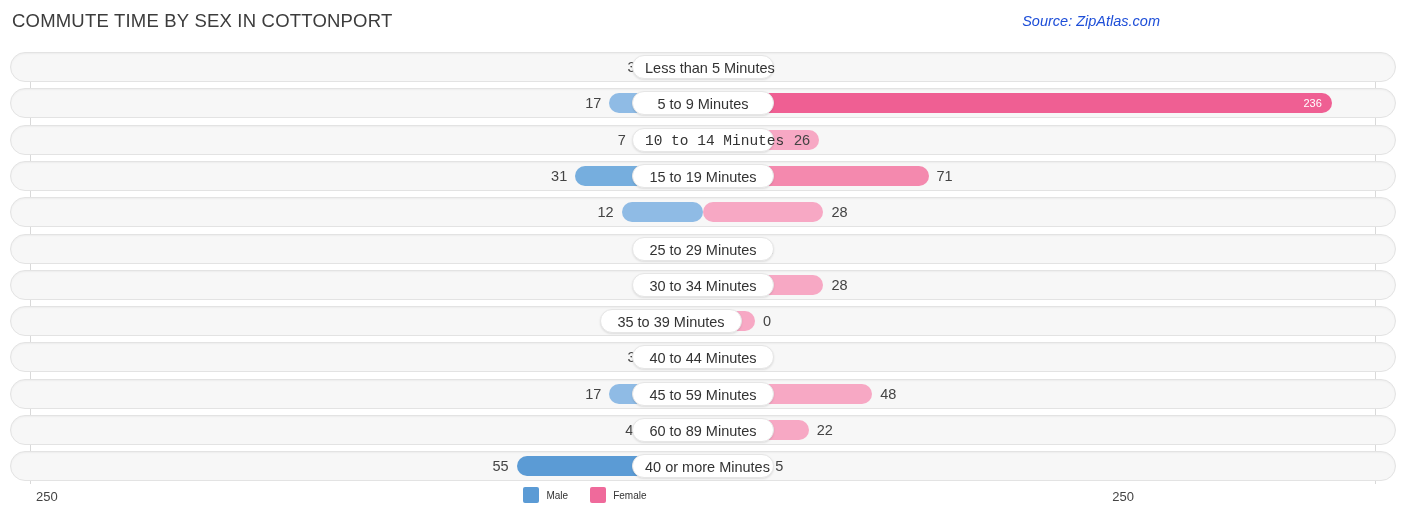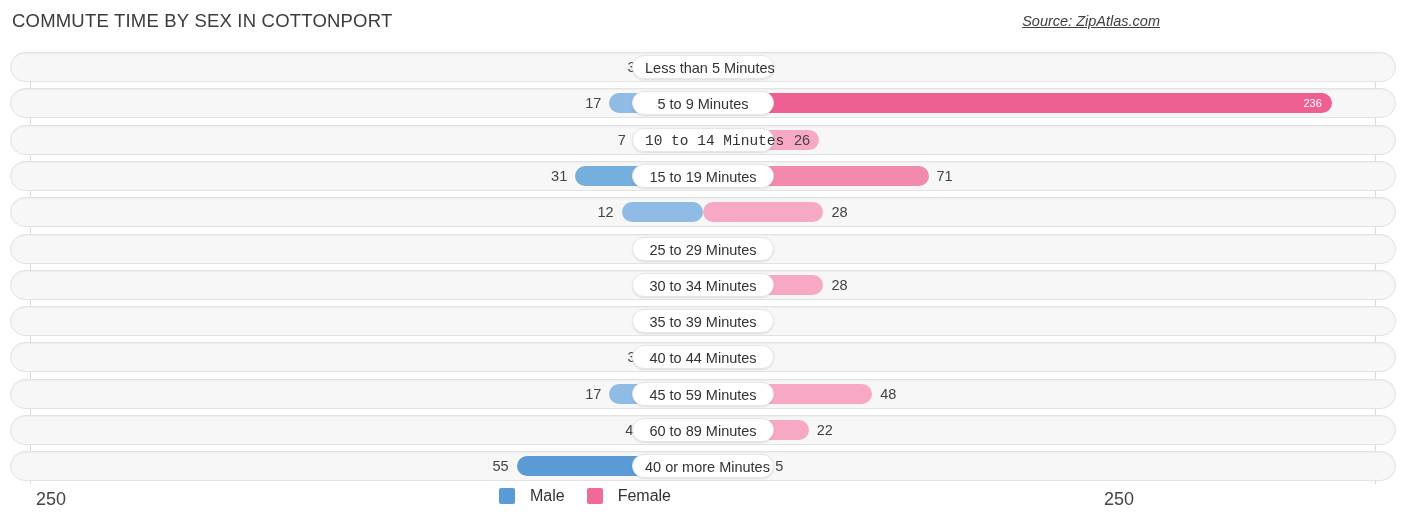--- a/index.html
+++ b/index.html
@@ -14,23 +14,22 @@
   #chart-root{position:relative;width:1170px;height:523px;}
 
   
   .title{
     position:absolute;left:12px;top:10px;
     font-size:18.5px;letter-spacing:.2px;color:#3c3c3c;
     white-space:nowrap;
   }
   .source{
     position:absolute;right:10px;top:13px;
-    font-size:14.5px;font-style:italic;color:#404040;
+    font-size:14.5px;font-style:italic;color:#1d4ed8;
     white-space:nowrap;
-    text-decoration:underline;
   }
 
   
   .plot{
     position:absolute;left:10px;top:52px;
     width:1386px;height:432px;
   }
   .axis-line{
     position:absolute;top:0;bottom:0;width:1px;
     background:#d9d9d9;
@@ -73,32 +72,32 @@
     text-align:center;
     white-space:nowrap;
     box-shadow:0 1px 2px rgba(0,0,0,.10);
     box-sizing:border-box;
     padding:0 12px;
   }
 
   
   .axis-label{
     position:absolute;top:489px;
-    font-size:18px;color:#444;
+    font-size:13px;color:#444;
   }
   .axis-label-left{left:36px;}
   .axis-label-right{right:36px;}
 
   .legend{
     position:absolute;top:487px;left:0;right:0;
     display:flex;justify-content:center;align-items:center;gap:22px;
   }
   .legend-item{display:flex;align-items:center;gap:7px;}
   .swatch{width:16px;height:16px;border-radius:2px;display:block;}
-  .legend-text{font-size:16px;color:#333;margin-left:8px;}
+  .legend-text{font-size:10px;color:#333;}
 </style>
 </head>
 <body>
 
 <div id="chart-root">
 
   <div class="title">COMMUTE TIME BY SEX IN COTTONPORT</div>
   <div class="source">Source: ZipAtlas.com</div>
 
   <div class="plot" id="plot">
@@ -158,21 +157,21 @@
         <div class="val val-male" style="left: 575px; width: 58px;">0</div>
         <div class="val val-female" style="left: 821.432px; width: 60px;">28</div>
         <div class="pill" style="left: 622px; width: 142px;">30 to 34 Minutes</div>
       </div>
       <div class="row" style="top: 254.1px;">
         <div class="track"></div>
         <div class="bar bar-male" style="left: 641px; width: 52px; background: rgb(143, 187, 229);"></div>
         <div class="bar bar-female" style="left: 693px; width: 52px; background: rgb(247, 168, 196);"></div>
         <div class="val val-male" style="left: 575px; width: 58px;">0</div>
         <div class="val val-female" style="left: 753px; width: 60px;">0</div>
-        <div class="pill" style="left: 622px; width: 142px; text-align: center;">35 to 39 Minutes</div>
+        <div class="pill" style="left: 590px; width: 142px; text-align: center;">35 to 39 Minutes</div>
       </div>
       <div class="row" style="top: 290.4px;">
         <div class="track"></div>
         <div class="bar bar-male" style="left: 633.668px; width: 59.332px; background: rgb(143, 187, 229);"></div>
         <div class="bar bar-female" style="left: 693px; width: 52px; background: rgb(247, 168, 196);"></div>
         <div class="val val-male" style="left: 567.668px; width: 58px;">3</div>
         <div class="val val-female" style="left: 753px; width: 60px;">0</div>
         <div class="pill" style="left: 622px; width: 142px;">40 to 44 Minutes</div>
       </div>
       <div class="row" style="top: 326.7px;">

